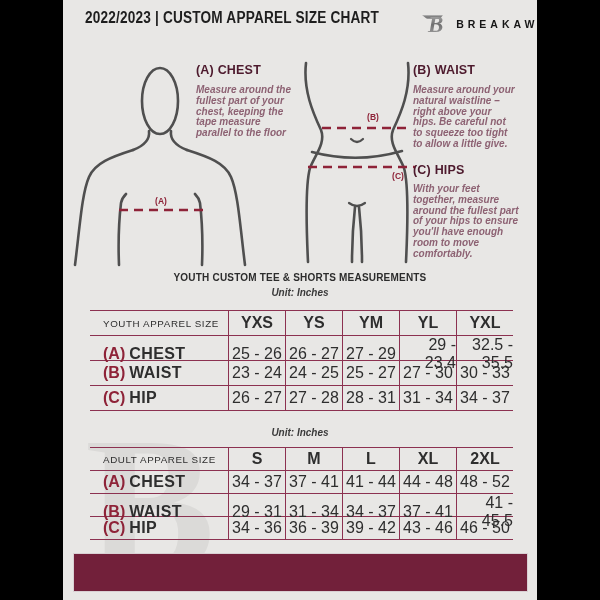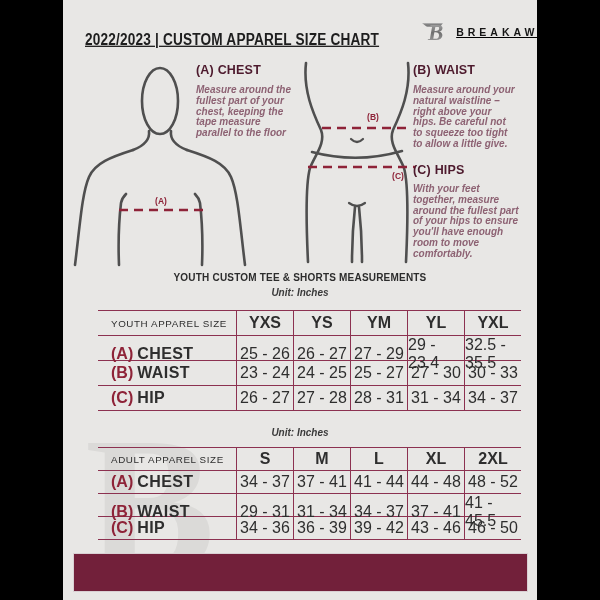--- a/index.html
+++ b/index.html
@@ -2,43 +2,43 @@
 <html><head>
 <meta charset="utf-8">
 <style>
   * { margin:0; padding:0; box-sizing:border-box; }
   html,body { width:600px; height:600px; background:#000; overflow:hidden;
               font-family:"Liberation Sans", sans-serif; }
   .page { position:absolute; left:63px; top:0; width:474px; height:600px;
           background:#e8e7e5; overflow:hidden; }
 
   
-  .hdr-row { position:absolute; top:20px; left:22px; right:24px; height:28px;
-             display:flex; justify-content:space-between; align-items:flex-end; z-index:2;text-decoration:underline; }
+  .hdr-row { position:absolute; top:8px; left:22px; right:24px; height:28px;
+             display:flex; justify-content:space-between; align-items:flex-start; z-index:2; }
   .doc-title { font-size:15.5px; font-weight:800; color:#1e1e1e; white-space:nowrap;
                letter-spacing:.2px; transform:scale(.88,1.12); transform-origin:left center; }
   .brand { display:flex; align-items:center; gap:7px; }
   .brand-name { font-size:10.5px; font-weight:700; letter-spacing:4px; color:#161616; }
 
   
   .figures-svg { position:absolute; left:0; top:55px; width:474px; height:215px; z-index:1; }
   .guide-h { position:absolute; font-size:12.5px; font-weight:800; color:#4d1a2d;
              letter-spacing:.2px; z-index:2; }
   .guide-p { position:absolute; font-size:10px; line-height:10.8px; font-style:italic;
              font-weight:600; color:#8d6273; z-index:2; }
   .marker { position:absolute; width:26px; text-align:center; font-size:8.5px;
             font-weight:800; color:#8e2338; z-index:2; }
 
   
   .tbl-title { position:absolute; left:0; width:100%; text-align:center;
                font-size:10px; font-weight:800; color:#2c2c2c; letter-spacing:.2px; z-index:2; }
   .tbl-unit  { position:absolute; left:0; width:100%; text-align:center;
                font-size:10px; font-style:italic; font-weight:600; color:#3a3a3a; z-index:2; }
-  .size-table { position:absolute; left:35px; width:423px; z-index:2;
-                border-top:1.5px solid #8c3150; }
+  .size-table { position:absolute; left:27px; width:423px; z-index:2;
+                border-top:1.5px solid #8c3150;text-align:right; }
   .tr { display:grid; grid-template-columns:138px repeat(5,1fr);
         border-bottom:1.5px solid #8c3150; }
   .youth .tr { height:25px; }
   .adult .tr { height:23px; }
   .td { display:flex; align-items:center; justify-content:center;
         font-size:16px; color:#2e2e2e; border-left:1px solid #8c3150; }
   .td.lbl { border-left:none; justify-content:flex-start; padding-left:13px; gap:4px; }
   .head .td { font-weight:700; }
   .head .td.lbl { font-weight:400; letter-spacing:.6px; font-size:9.8px; }
   .pref { color:#8e2338; font-weight:800; }

